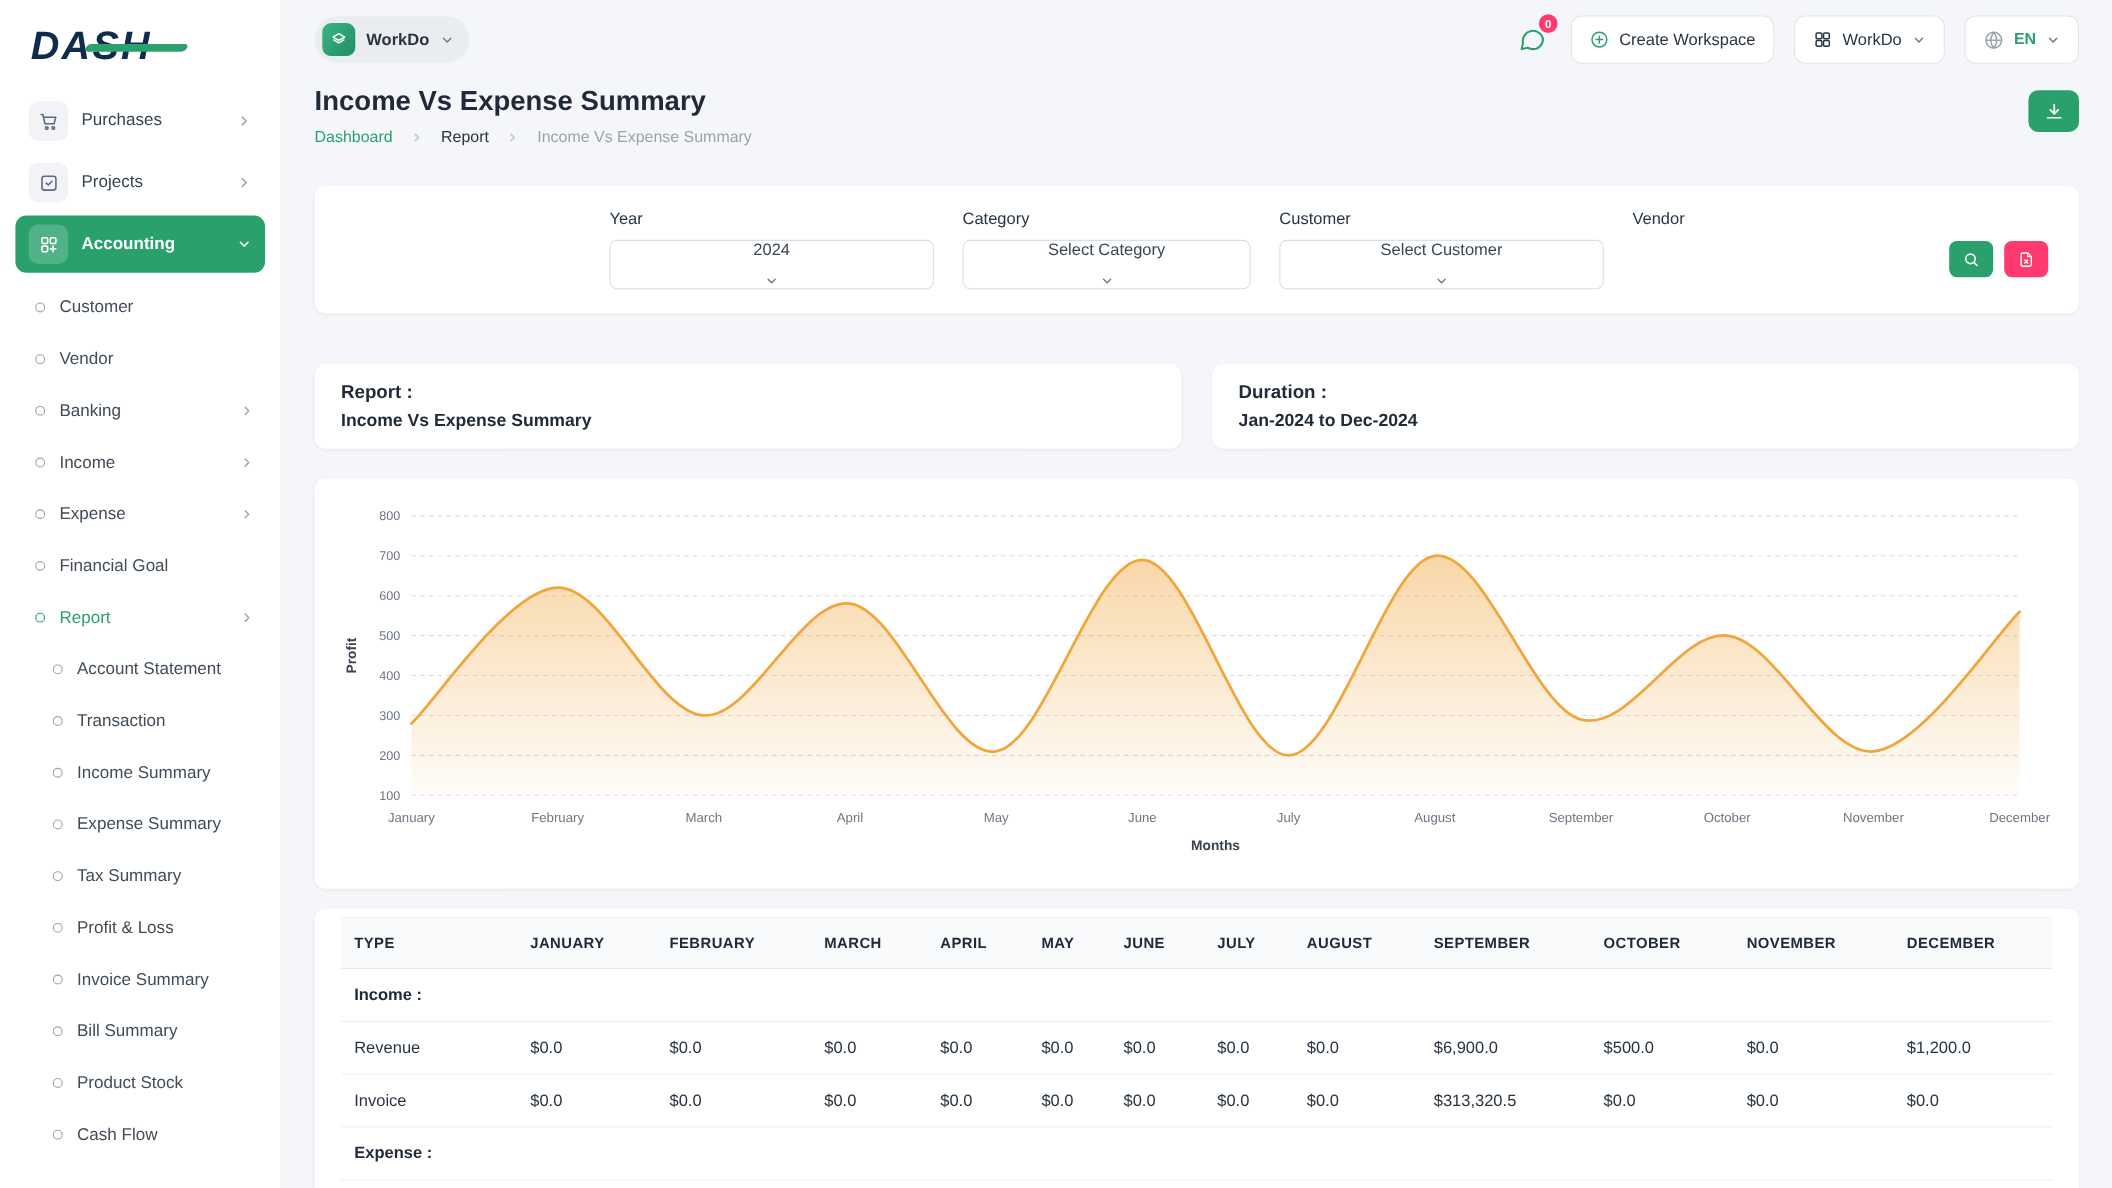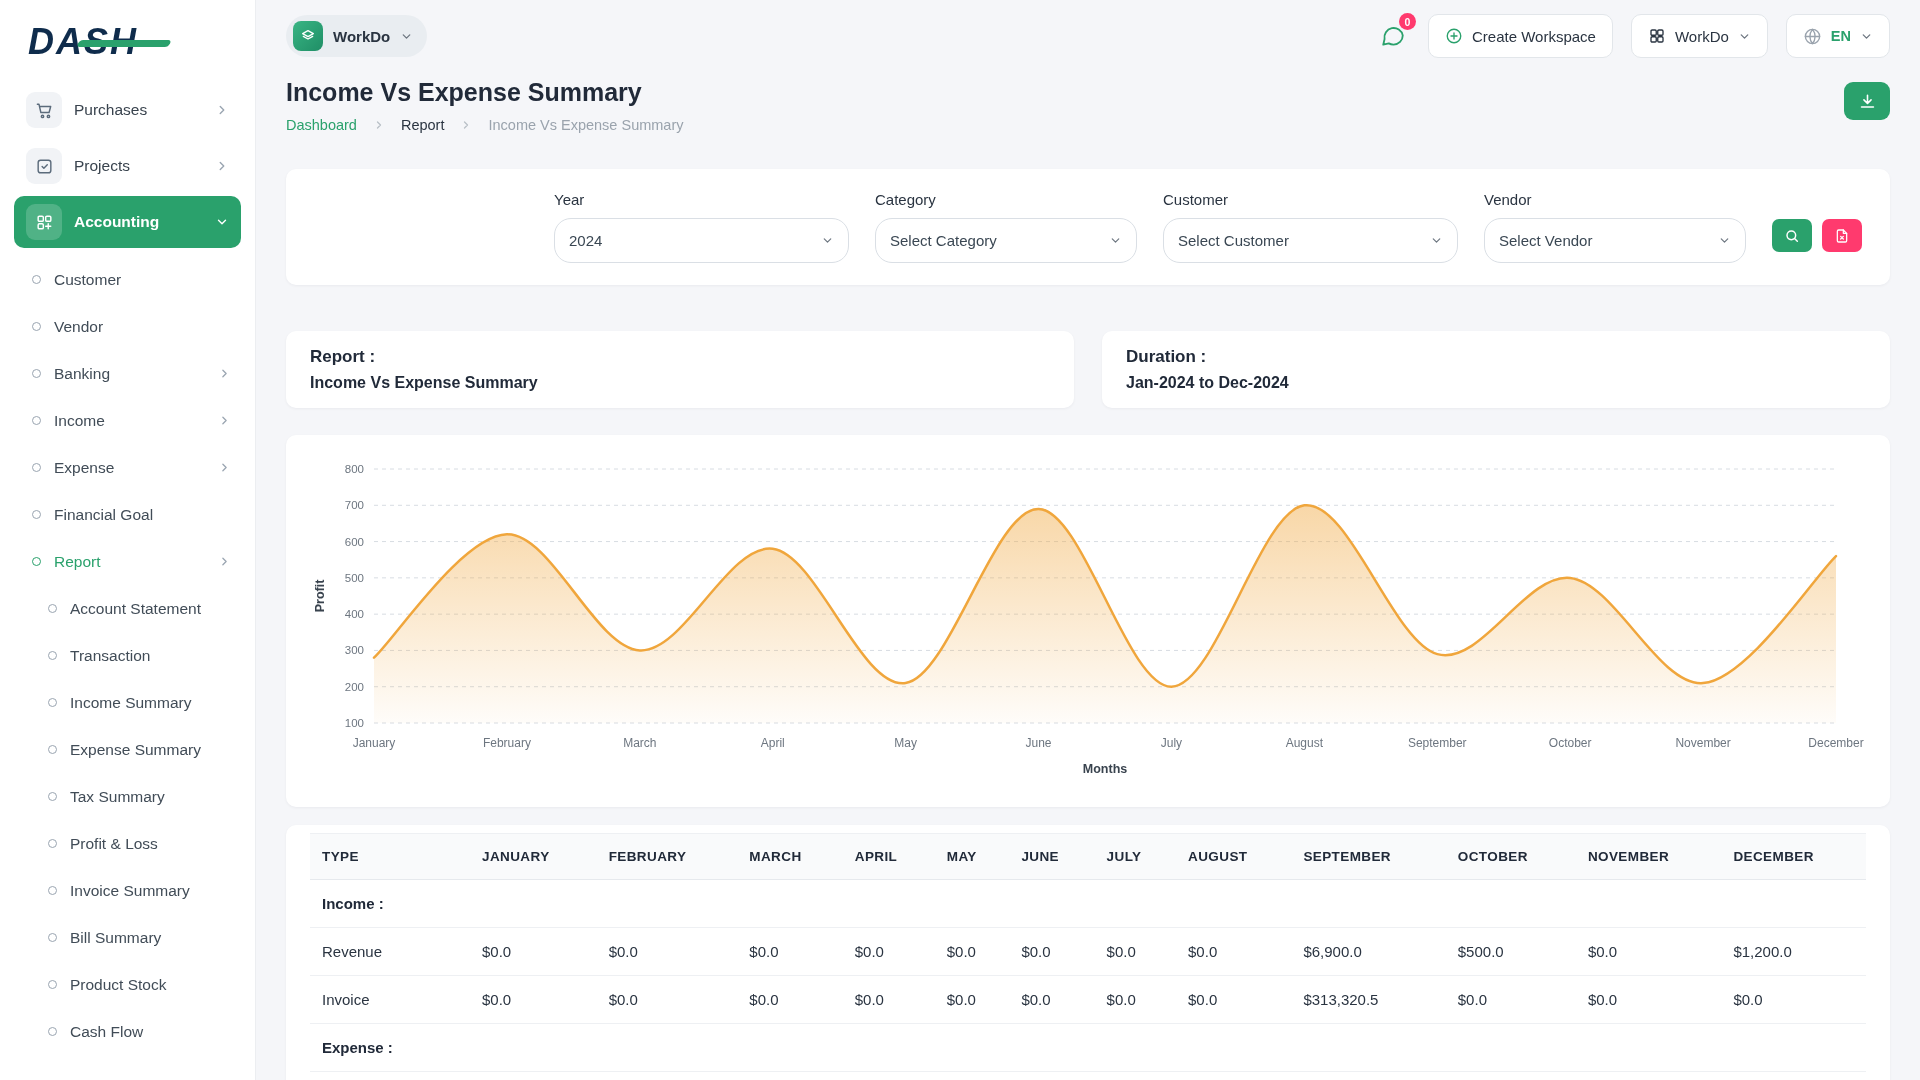--- a/index.html
+++ b/index.html
@@ -62,22 +62,22 @@
   .crumb-sep{display:flex;align-items:center;color:#b9c0c7;}
   .download-btn{width:46px;height:38px;border-radius:9px;background:#2aa16c;display:flex;
     align-items:center;justify-content:center;color:#fff;cursor:pointer;margin-top:4px;}
 
   .card{background:#fff;border-radius:10px;box-shadow:0 1px 3px rgba(16,24,40,0.05);}
   .filter-card{margin-top:36px;padding:22px 28px;display:flex;justify-content:flex-end;
     align-items:flex-start;gap:26px;}
   .field{width:295px;}
   .field.narrow{width:262px;}
   .field-label{display:block;font-size:15px;color:#2a3441;margin-bottom:10px;}
-  .select{height:45px;border:1px solid #dadfe5;border-radius:17px;display:flex;align-items:center;
-    justify-content:space-between;padding:0 14px;font-size:15px;color:#3a4753;background:#fff;cursor:pointer;}
+  .select{height:45px;border:1px solid #dadfe5;border-radius:7px;display:flex;align-items:center;
+    justify-content:space-between;padding:0 14px;font-size:15px;color:#3a4753;background:#fff;cursor:pointer;flex-direction:column;}
   .select .caret{display:flex;align-items:center;color:#6d7680;}
   .filter-actions{display:flex;gap:10px;align-items:center;margin-top:28px;}
   .icon-btn{width:40px;height:33px;border-radius:7px;display:flex;align-items:center;
     justify-content:center;color:#fff;cursor:pointer;}
   .icon-btn.search{background:#2aa16c;}
   .icon-btn.reset{background:#ff3a6e;}
 
   .summary-row{display:flex;gap:28px;margin-top:46px;align-items:center;}
   .summary-card{flex:1;padding:16px 24px;}
   .summary-title{font-size:17px;font-weight:700;color:#212a39;}
@@ -359,28 +359,20 @@
             <span>Select Customer</span>
             <span class="caret">
               <svg width="13" height="13" viewBox="0 0 24 24" fill="none" stroke="currentColor" stroke-width="2.2" stroke-linecap="round" stroke-linejoin="round">
                   <polyline points="6 9 12 15 18 9"></polyline>
                 </svg>
             </span>
           </div>
         </div>
         <div class="field narrow">
           <label class="field-label">Vendor</label>
-          <div class="select">
-            <span>Select Vendor</span>
-            <span class="caret">
-              <svg width="13" height="13" viewBox="0 0 24 24" fill="none" stroke="currentColor" stroke-width="2.2" stroke-linecap="round" stroke-linejoin="round">
-                  <polyline points="6 9 12 15 18 9"></polyline>
-                </svg>
-            </span>
-          </div>
         </div>
         <div class="filter-actions">
           <div class="icon-btn search">
             <svg width="16" height="16" viewBox="0 0 24 24" fill="none" stroke="currentColor" stroke-width="2.2" stroke-linecap="round" stroke-linejoin="round">
                 <circle cx="11" cy="11" r="6.5"></circle>
                 <path d="m15.8 15.8 4.2 4.2"></path>
               </svg>
           </div>
           <div class="icon-btn reset">
             <svg width="16" height="16" viewBox="0 0 24 24" fill="none" stroke="currentColor" stroke-width="1.9" stroke-linecap="round" stroke-linejoin="round">

